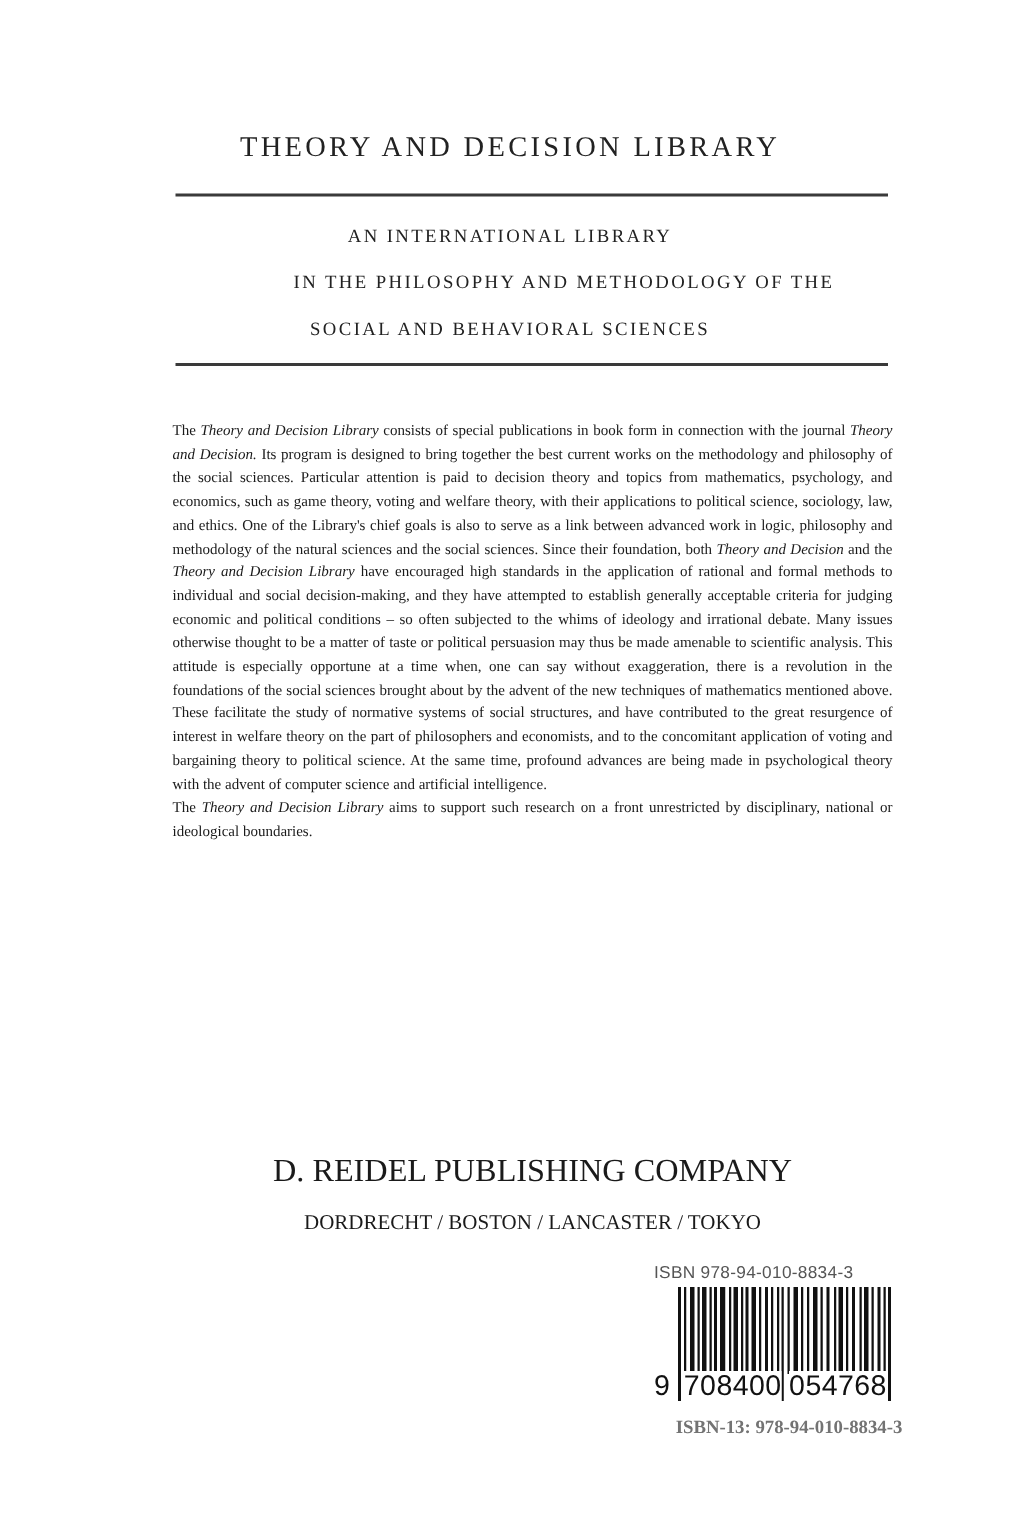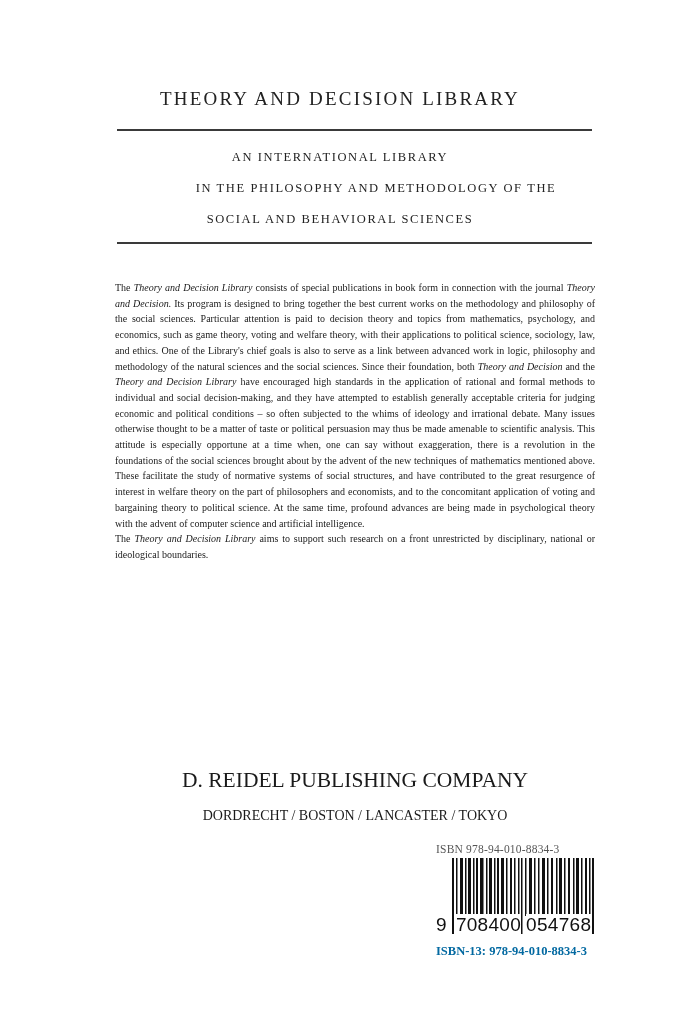--- a/index.html
+++ b/index.html
@@ -23,33 +23,33 @@
   .publisher {
     position: absolute; left: 0; width: 710px; top: 768px; text-align: center;
     font-size: 21.5px; color: #1a1a1a;
   }
   .cities {
     position: absolute; left: 0; width: 710px; top: 808px; text-align: center;
     font-size: 14px; color: #1a1a1a;
   }
   .isbn-top {
     position: absolute; left: 436px; top: 843px; width: 180px;
-    font-family: Liberation Serif, serif;
+    font-family: Liberation Sans, sans-serif;
     font-size: 11.5px; color: #555; letter-spacing: 0.2px;
   }
   .barcode { position: absolute; left: 452px; top: 858px; width: 142px; height: 76px; }
   .barcode-digits {
     position: absolute; left: 436px; top: 914px; width: 180px;
     font-family: "Liberation Sans", "DejaVu Sans", sans-serif; font-size: 19px; color: #111;
     letter-spacing: 0.3px;
   }
   .barcode-digits span { background: #fff; }
   .isbn-bottom {
-    position: absolute; left: 436px; top: 944px; width: 180px; text-align: left;
-    font-size: 12.5px; font-weight: bold; color: #0369a1;
+    position: absolute; left: 436px; top: 944px; width: 180px; text-align: center;
+    font-size: 12.5px; font-weight: bold; color: #737373;
   }
 </style>
 </head>
 <body>
 
 <div>
 
   <div class="series-title serif">THEORY AND DECISION LIBRARY</div>
   <div class="rule" style="top:129px;"></div>
 

